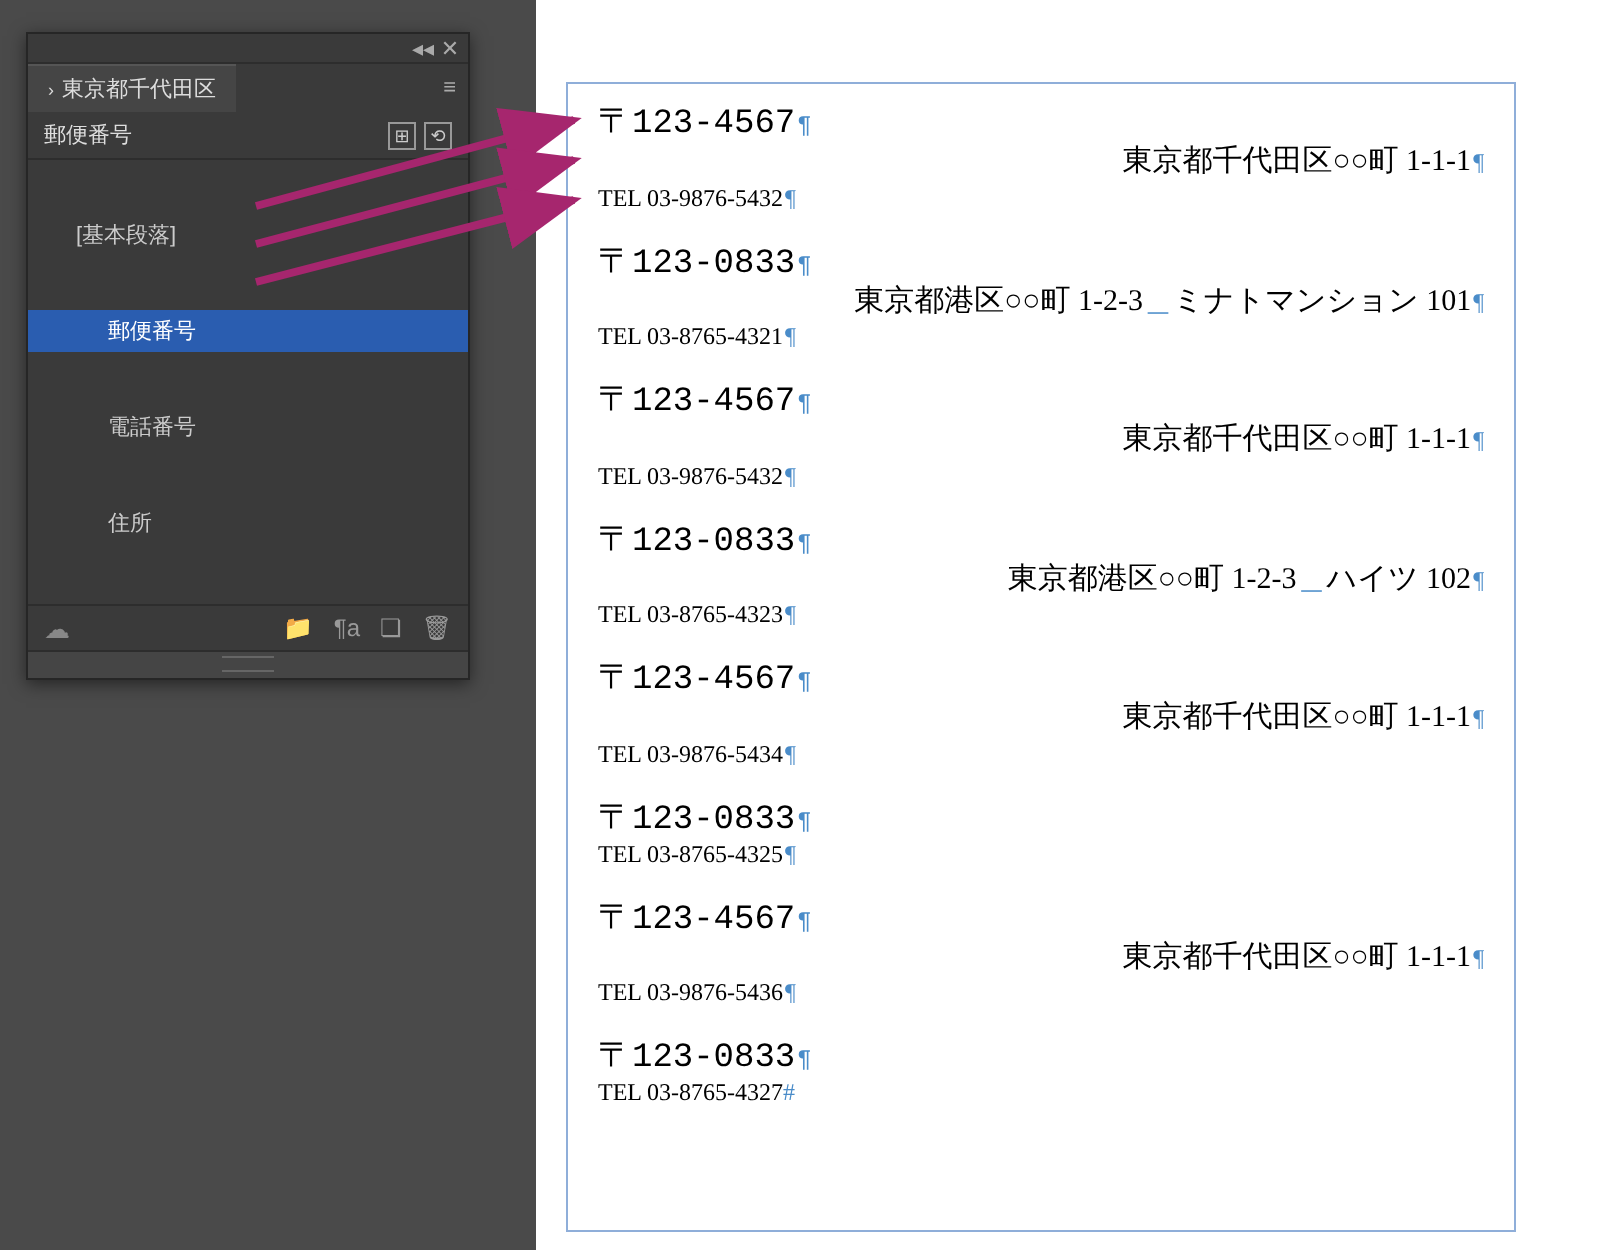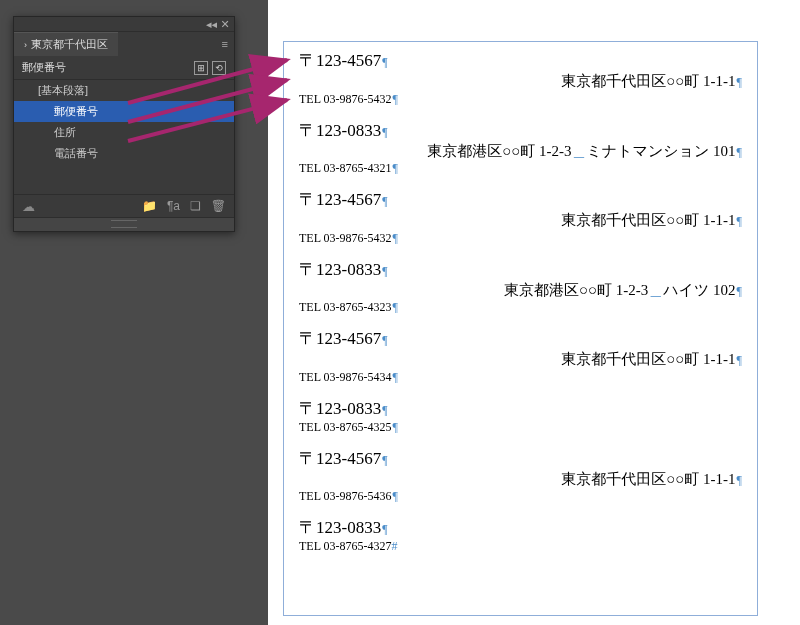--- a/index.html
+++ b/index.html
@@ -1,39 +1,39 @@
 <!DOCTYPE html>
 <html><head>
 <meta charset="utf-8">
 <style>
   html,body{margin:0;padding:0;width:800px;height:625px;background:#4a4a4a;font-family:"Hiragino Kaku Gothic Pro","Yu Gothic",sans-serif;overflow:hidden;}
   .canvas{position:absolute;left:268px;top:0;width:532px;height:625px;background:#fff;}
   .text-frame{position:absolute;left:283px;top:41px;width:475px;height:575px;border:1px solid #8faed9;background:#fff;box-sizing:border-box;padding:7px 15px;}
   .rec{margin-bottom:12px;}
-  .postal{font-family:Liberation Serif, serif;font-size:17px;color:#000;}
+  .postal{font-family:Liberation Mono, monospace;font-size:17px;color:#000;}
   .addr{font-family:"Hiragino Mincho Pro",Georgia,serif;font-size:15px;color:#000;line-height:1.3;text-align:right;}
   .tel{font-family:Liberation Serif, serif;font-size:12px;color:#000;}
   .pilcrow{color:#4a8cc9;font-size:12px;padding-left:1px;}
   .nbsp-mark{color:#4a8cc9;}
   .endmark{color:#4a8cc9;font-size:12px;}
 
   
   .panel{position:absolute;left:13px;top:16px;width:220px;background:#3a3a3a;border:1px solid #262626;box-shadow:0 2px 8px rgba(0,0,0,.5);font-size:11px;color:#ccc;}
   .panel-top{display:flex;align-items:center;justify-content:flex-end;height:14px;padding:0 4px;background:#3a3a3a;border-bottom:1px solid #2d2d2d;}
   .panel-top .ic{width:10px;text-align:center;color:#aaa;margin-left:4px;cursor:pointer;}
   .panel-tab-row{display:flex;align-items:center;background:#3a3a3a;}
   .tab{display:flex;align-items:center;padding:4px 10px;background:#454545;border-top:1px solid #555;color:#ddd;}
   .tab .chev{margin-right:4px;font-size:9px;}
   .flex-sp{flex:1;}
   .menu-ic{padding:0 6px;color:#aaa;cursor:pointer;}
   .style-head{display:flex;align-items:center;padding:4px 8px;background:#3a3a3a;border-bottom:1px solid #2d2d2d;}
   .style-head .name{flex:1;color:#ddd;}
   .sq{width:12px;height:12px;border:1px solid #999;display:flex;align-items:center;justify-content:center;font-size:9px;margin-left:4px;cursor:pointer;}
   .style-list{background:#3a3a3a;}
-  .style-item{padding:3px 8px 3px 24px;color:#ccc;cursor:pointer;}
+  .style-item{padding:3px 8px 3px 24px;color:#ccc;cursor:pointer;margin-top:27px;}
   .style-item.indent2{padding-left:40px;}
   .style-item.sel{background:#2a5db0;color:#fff;}
   .style-list-pad{height:30px;}
   .panel-foot{display:flex;align-items:center;justify-content:space-between;height:22px;padding:0 8px;background:#3a3a3a;border-top:1px solid #2d2d2d;}
   .foot-icons{display:flex;gap:10px;color:#999;}
   .foot-icons span{cursor:pointer;font-size:12px;}
   .cloud{color:#888;font-size:13px;}
   .panel-resize{height:13px;background:#454545;border-top:1px solid #2d2d2d;}
   .panel-resize .grip{margin:2px auto 0;width:26px;height:6px;border-top:1px solid #666;border-bottom:1px solid #666;}
 
@@ -100,22 +100,22 @@
     <div class="menu-ic">≡</div>
   </div>
   <div class="style-head">
     <span class="name">郵便番号</span>
     <span class="sq">⊞</span>
     <span class="sq">⟲</span>
   </div>
   <div class="style-list" id="style-list">
       <div class="style-item">[基本段落]</div>
       <div class="style-item indent2 sel">郵便番号</div>
+      <div class="style-item indent2">電話番号</div>
       <div class="style-item indent2">住所</div>
-      <div class="style-item indent2">電話番号</div>
     </div>
   <div class="style-list-pad"></div>
   <div class="panel-foot">
     <span class="cloud">☁</span>
     <div class="foot-icons">
       <span>📁</span>
       <span>¶a</span>
       <span>❏</span>
       <span>🗑</span>
     </div>

